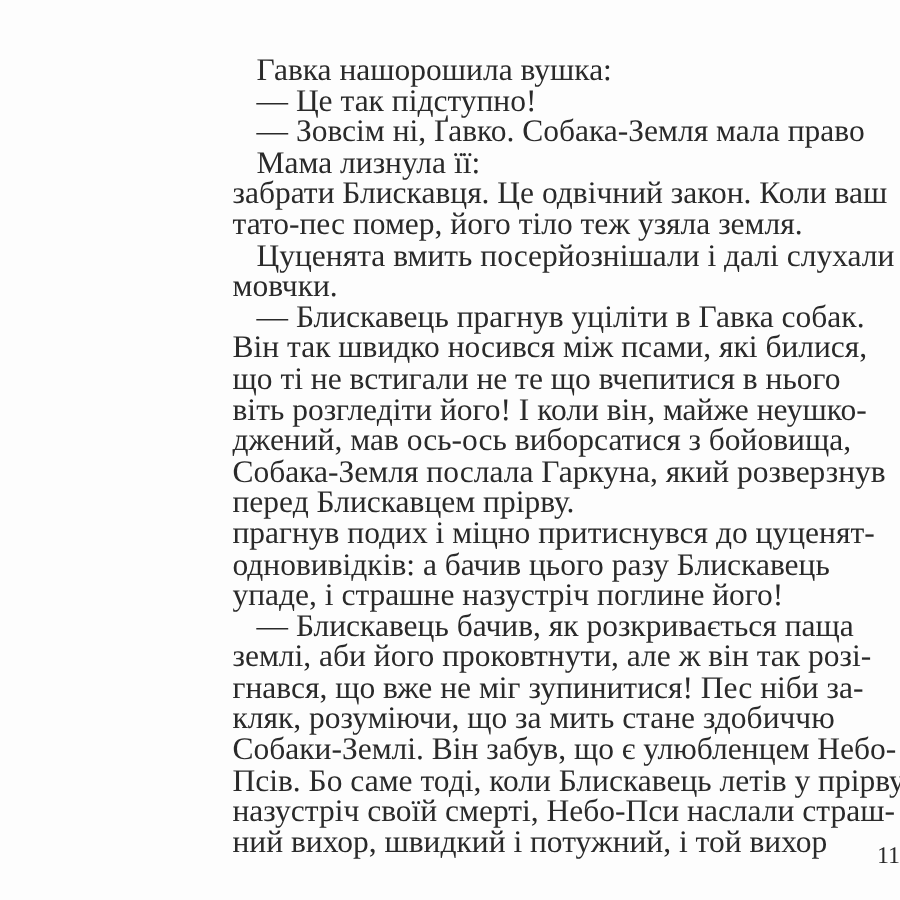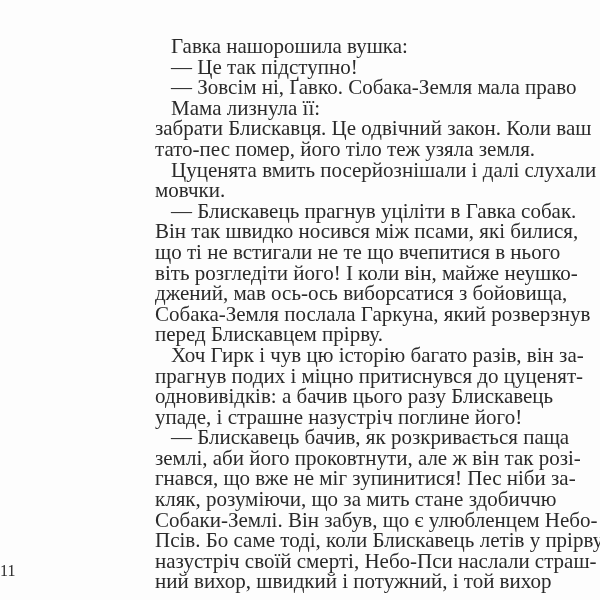--- a/index.html
+++ b/index.html
@@ -24,21 +24,21 @@
     white-space: nowrap;
     text-align: justify;
     text-align-last: justify;
   }
   .line.last { text-align-last: left; }
   .line.indent { padding-left: 16px; }
   .page-number {
     position: absolute;
     left: 0; width: 600px;
     top: 562px;
-    text-align: left;
+    text-align: right;
     font-size: 16px;
     font-family: "Liberation Serif", "DejaVu Serif", serif;
     color: #2a2a2a;
   }
 </style>
 </head>
 <body>
 
 <div class="page" id="page">
     <div class="line indent last">Гавка нашорошила вушка:</div>
@@ -49,21 +49,20 @@
     <div class="line last">тато-пес помер, його тіло теж узяла земля.</div>
     <div class="line indent">Цуценята вмить посерйознішали і далі слухали</div>
     <div class="line last">мовчки.</div>
     <div class="line indent">— Блискавець прагнув уціліти в Гавка собак.</div>
     <div class="line">Він так швидко носився між псами, які билися,</div>
     <div class="line">що ті не встигали не те що вчепитися в нього</div>
     <div class="line">віть розгледіти його! І коли він, майже неушко-</div>
     <div class="line">джений, мав ось-ось виборсатися з бойовища,</div>
     <div class="line">Собака-Земля послала Гаркуна, який розверзнув</div>
     <div class="line last">перед Блискавцем прірву.</div>
-    <div class="line indent">Хоч Гирк і чув цю історію багато разів, він за-</div>
     <div class="line">прагнув подих і міцно притиснувся до цуценят-</div>
     <div class="line">одновивідків: а бачив цього разу Блискавець</div>
     <div class="line last">упаде, і страшне назустріч поглине його!</div>
     <div class="line indent">— Блискавець бачив, як розкривається паща</div>
     <div class="line">землі, аби його проковтнути, але ж він так розі-</div>
     <div class="line">гнався, що вже не міг зупинитися! Пес ніби за-</div>
     <div class="line">кляк, розуміючи, що за мить стане здобиччю</div>
     <div class="line">Собаки-Землі. Він забув, що є улюбленцем Небо-</div>
     <div class="line">Псів. Бо саме тоді, коли Блискавець летів у прірву</div>
     <div class="line">назустріч своїй смерті, Небо-Пси наслали страш-</div>

